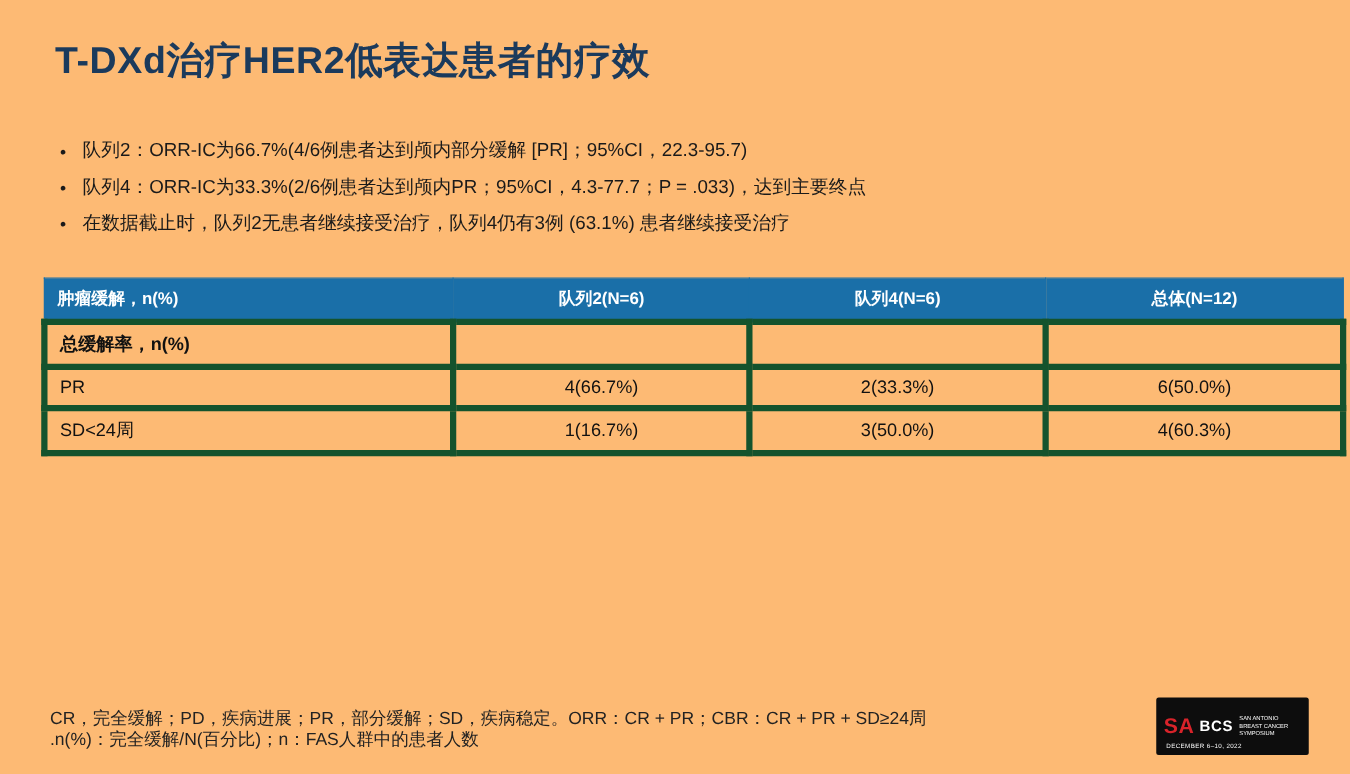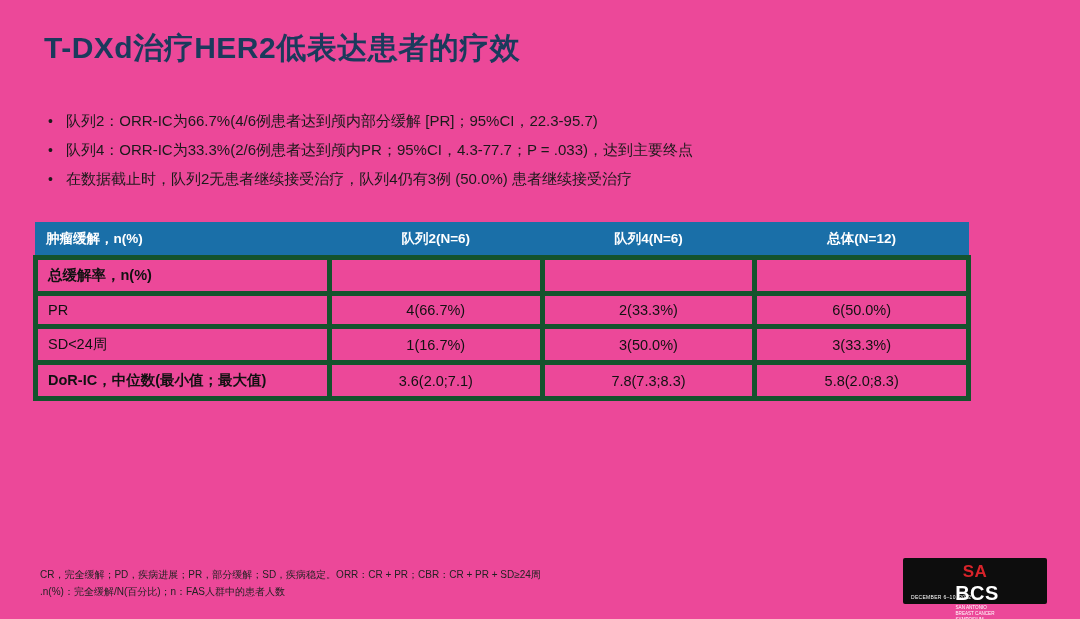--- a/index.html
+++ b/index.html
@@ -8,21 +8,21 @@
     padding: 0;
     width: 1080px;
     height: 619px;
     background: #ffffff;
     font-family: "Liberation Sans", sans-serif;
   }
   .slide {
     position: relative;
     width: 1080px;
     height: 619px;
-    background: #ec4899;
+    background: #fdba74;
     overflow: hidden;
   }
   .title {
     position: absolute;
     left: 44px;
     top: 28px;
     font-size: 30px;
     font-weight: bold;
     color: #1b3a5c;
     letter-spacing: 0.5px;
@@ -48,21 +48,21 @@
     font-size: 14px;
     color: #1a1a1a;
     padding-left: 4px;
   }
   .bullet .btext { flex: 1; }
 
   .table-wrap {
     position: absolute;
     left: 33px;
     top: 222px;
-    width: 938px;
+    width: 1044px;
   }
   table.data {
     width: 100%;
     border-collapse: collapse;
     table-layout: fixed;
     font-size: 14.5px;
     color: #111;
   }
   table.data th {
     background: #1a6fa8;
@@ -90,47 +90,46 @@
   table.data td.bold { font-weight: bold; }
   .col1 { width: 31.5%; }
   .col2 { width: 22.8%; }
   .col3 { width: 22.8%; }
   .col4 { width: 22.9%; }
 
   .footnotes {
     position: absolute;
     left: 40px;
     top: 566px;
-    font-size: 10px;
+    font-size: 14px;
     color: #222;
     line-height: 17px;
   }
   .logo {
     position: absolute;
     right: 33px;
     top: 558px;
-    width: 144px;
+    width: 122px;
     height: 46px;
     background: #0d0d0d;
     border-radius: 2px;
     display: flex;
     align-items: center;
     padding: 4px 6px;
-    flex-direction: column;
   }
   .logo .sa {
     color: #d8232a;
     font-weight: bold;
     font-size: 17px;
     letter-spacing: 0.5px;
   }
   .logo .bcs {
     color: #ffffff;
     font-weight: bold;
-    font-size: 20px;
+    font-size: 12px;
     letter-spacing: 0.5px;
     margin-left: 4px;
   }
   .logo .sub {
     color: #ffffff;
     font-size: 4.6px;
     line-height: 6px;
     margin-left: 5px;
     max-width: 44px;
   }
@@ -154,21 +153,21 @@
     <div class="bullet">
       <span class="dot">•</span>
       <span class="btext">队列2：ORR-IC为66.7%(4/6例患者达到颅内部分缓解 [PR]；95%CI，22.3-95.7)</span>
     </div>
     <div class="bullet">
       <span class="dot">•</span>
       <span class="btext">队列4：ORR-IC为33.3%(2/6例患者达到颅内PR；95%CI，4.3-77.7；P = .033)，达到主要终点</span>
     </div>
     <div class="bullet">
       <span class="dot">•</span>
-      <span class="btext">在数据截止时，队列2无患者继续接受治疗，队列4仍有3例 (50.0%) 患者继续接受治疗</span>
+      <span class="btext">在数据截止时，队列2无患者继续接受治疗，队列4仍有3例 (63.1%) 患者继续接受治疗</span>
     </div>
   </div>
 
   <div class="table-wrap">
     <table class="data">
       <colgroup>
         <col class="col1">
           <col class="col2">
           <col class="col3">
           <col class="col4">
@@ -191,27 +190,21 @@
         <tr>
           <td class="label">PR</td>
           <td>4(66.7%)</td>
           <td>2(33.3%)</td>
           <td>6(50.0%)</td>
         </tr>
         <tr>
           <td class="label">SD&lt;24周</td>
           <td>1(16.7%)</td>
           <td>3(50.0%)</td>
-          <td>3(33.3%)</td>
-        </tr>
-        <tr>
-          <td class="label bold">DoR-IC，中位数(最小值；最大值)</td>
-          <td>3.6(2.0;7.1)</td>
-          <td>7.8(7.3;8.3)</td>
-          <td>5.8(2.0;8.3)</td>
+          <td>4(60.3%)</td>
         </tr>
       </tbody>
     </table>
   </div>
 
   <div class="footnotes">
     <div>CR，完全缓解；PD，疾病进展；PR，部分缓解；SD，疾病稳定。ORR：CR + PR；CBR：CR + PR + SD≥24周</div>
     <div>.n(%)：完全缓解/N(百分比)；n：FAS人群中的患者人数</div>
   </div>
 

